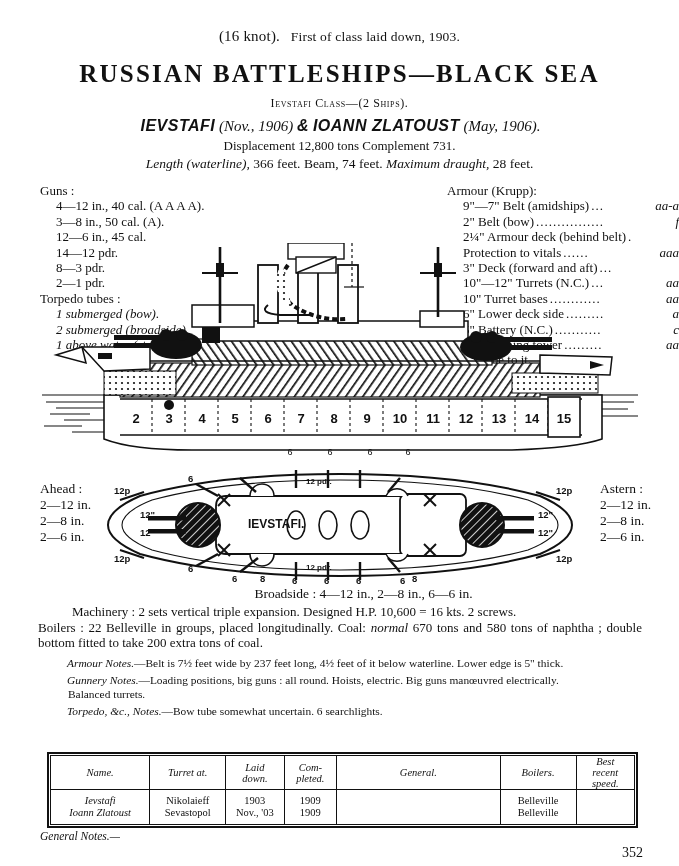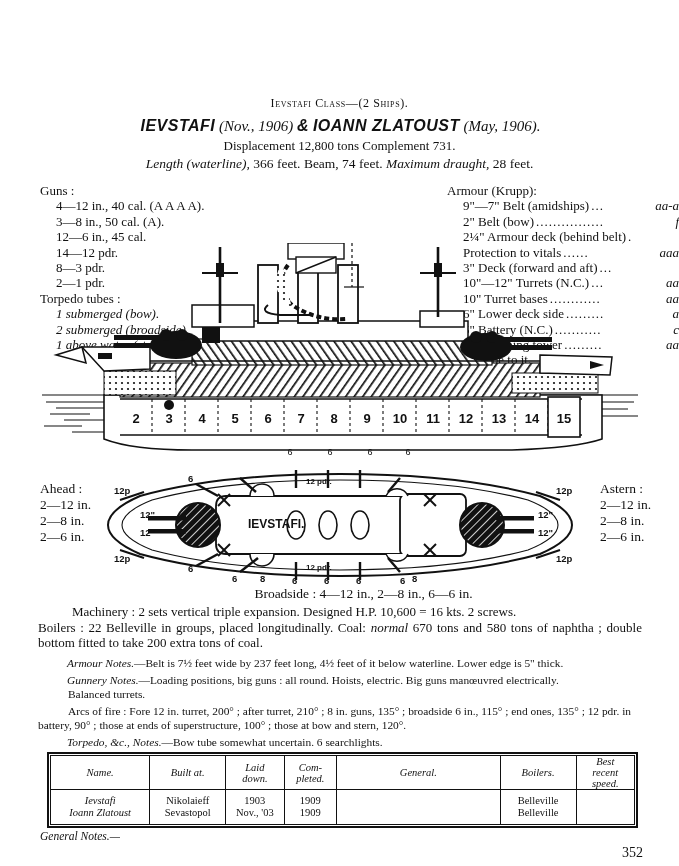--- a/index.html
+++ b/index.html
@@ -78,21 +78,27 @@
   .cellstack{display:block;}
 
   .gnotes{position:absolute;left:40px;top:830px;font-size:11.5px;font-style:italic;}
   .pageno{position:absolute;right:36px;top:845px;font-size:14px;}
 </style>
 </head>
 <body>
 
 <div class="pg">
 
-
+  <div class="topline">
+    <span class="knot">(16 knot).</span>
+    &nbsp;
+    <span>First of class laid down, 1903.</span>
+  </div>
+
+  <div class="maintitle">RUSSIAN BATTLESHIPS—BLACK SEA</div>
 
   <div class="classline">Ievstafi Class—(2 Ships).</div>
 
   <div class="names">
     <b>IEVSTAFI</b>
     <span>(Nov., 1906)</span>
     <b>&amp;</b>
     <b>IOANN ZLATOUST</b>
     <span>(May, 1906).</span>
   </div>
@@ -441,33 +447,30 @@
 
   <div class="notes">
     <p>
       <i class="hdi">Armour Notes.</i><span>—Belt is 7½ feet wide by 237 feet long, 4½ feet of it below waterline.  Lower edge is 5" thick.</span>
     </p>
     <p>
       <i class="hdi">Gunnery Notes.</i><span>—Loading positions, big guns : all round.  Hoists, electric.  Big guns manœuvred electrically.</span>
       <span class="in2">Balanced turrets.</span>
     </p>
     <p>
-      <span class="in2">Arcs of fire :  Fore 12 in. turret, 200° ; after turret, 210° ;  8 in. guns, 135° ;  broadside 6 in., 115° ;  end ones, 135° ;  12 pdr. in battery, 90° ;  those at ends of superstructure, 100° ;  those at bow and stern, 120°.</span>
-    </p>
-    <p>
       <i class="hdi">Torpedo, &amp;c., Notes.</i><span>—Bow tube somewhat uncertain.  6 searchlights.</span>
     </p>
   </div>
 
   <div class="tblwrap">
     <table>
       <thead>
         <tr>
           <th style="width:17%">Name.</th>
-          <th style="width:13%">Built at.</th>
+          <th style="width:13%">Turret at.</th>
           <th style="width:10%">
             <span class="cellstack">Laid</span>
             <span class="cellstack">down.</span>
           </th>
           <th style="width:9%">
             <span class="cellstack">Com-</span>
             <span class="cellstack">pleted.</span>
           </th>
           <th style="width:28%">General.</th>
           <th style="width:13%">Boilers.</th>

